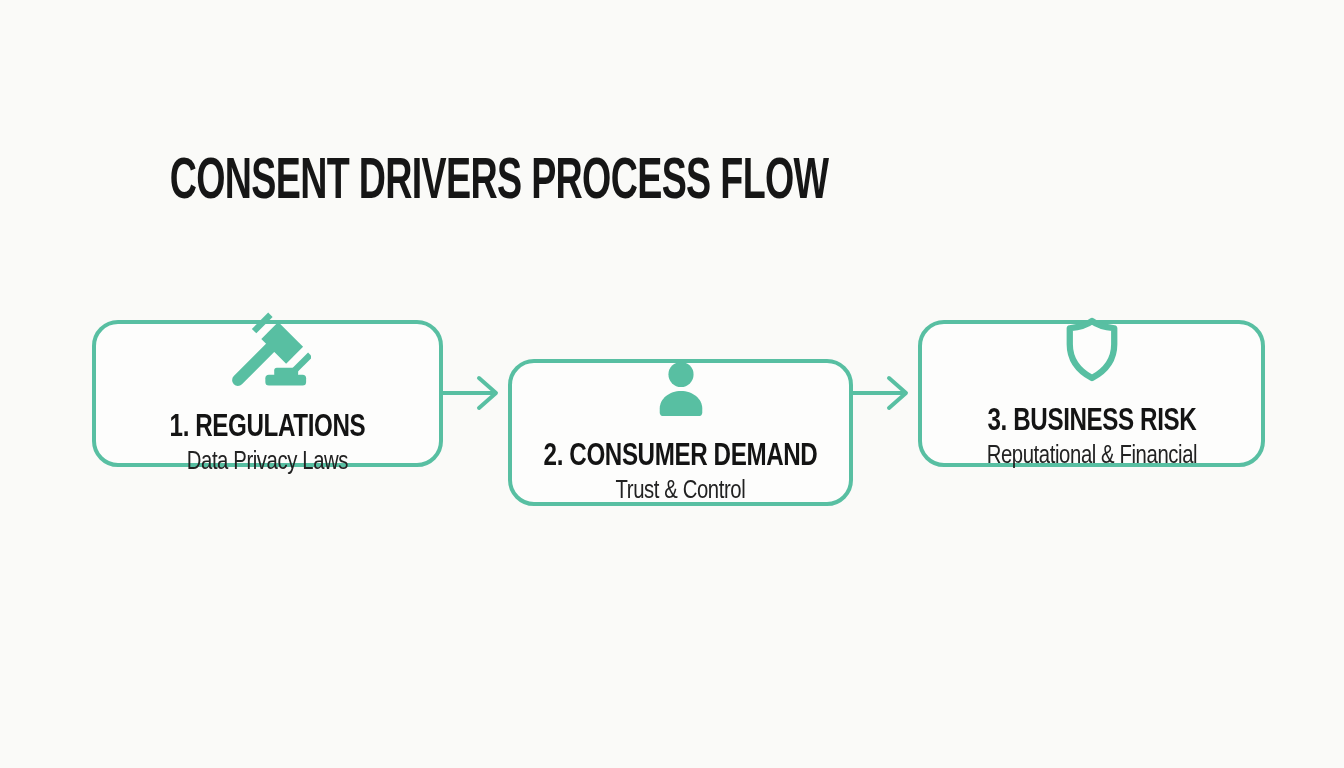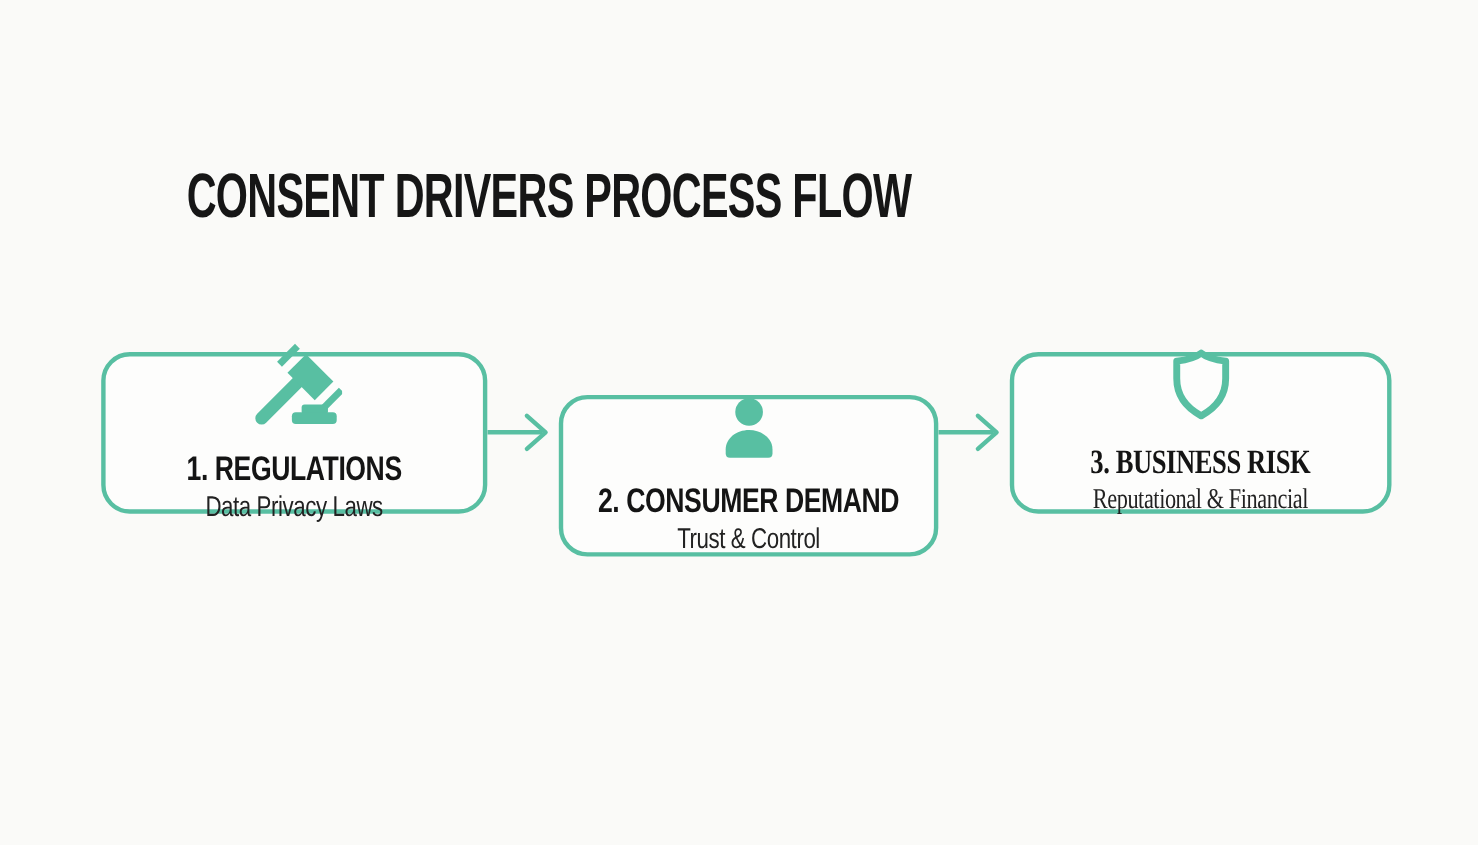--- a/index.html
+++ b/index.html
@@ -41,21 +41,21 @@
     border: 4px solid #58bfa2;
     border-radius: 26px;
     display: flex;
     align-items: center;
     justify-content: center;
     gap: 18px;
     flex-direction: column;
   }
   .box-1 { left: 92px;  width: 351px; }
   .box-2 { left: 508px; width: 345px; margin-top: 39px; }
-  .box-3 { left: 918px; width: 347px; font-family: Liberation Serif, serif; }
+  .box-3 { left: 918px; width: 347px; }
   .step-icon {
     flex: 0 0 auto;
     display: flex;
     align-items: center;
     justify-content: center;
   }
   .step-text {
     display: flex;
     flex-direction: column;
     align-items: center;

